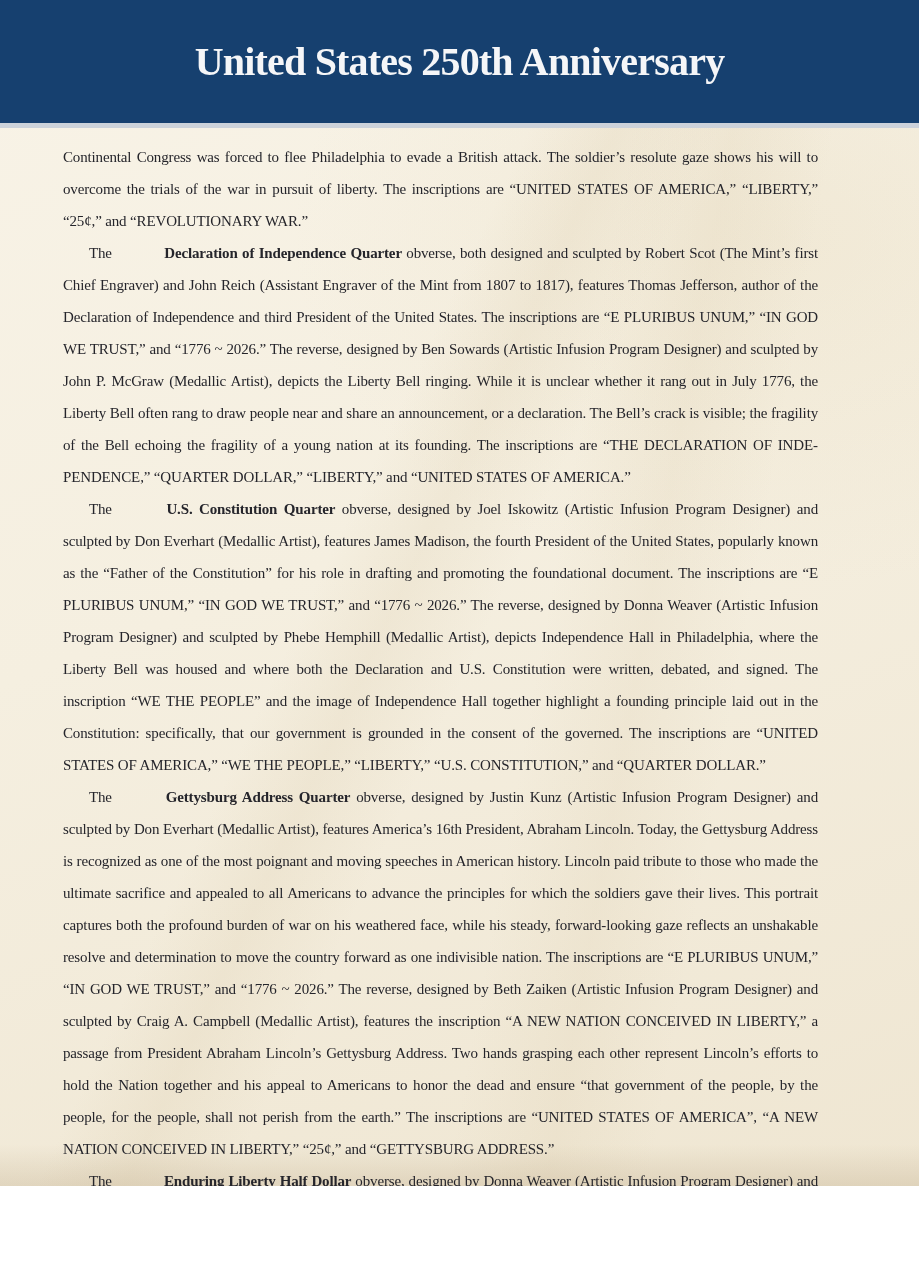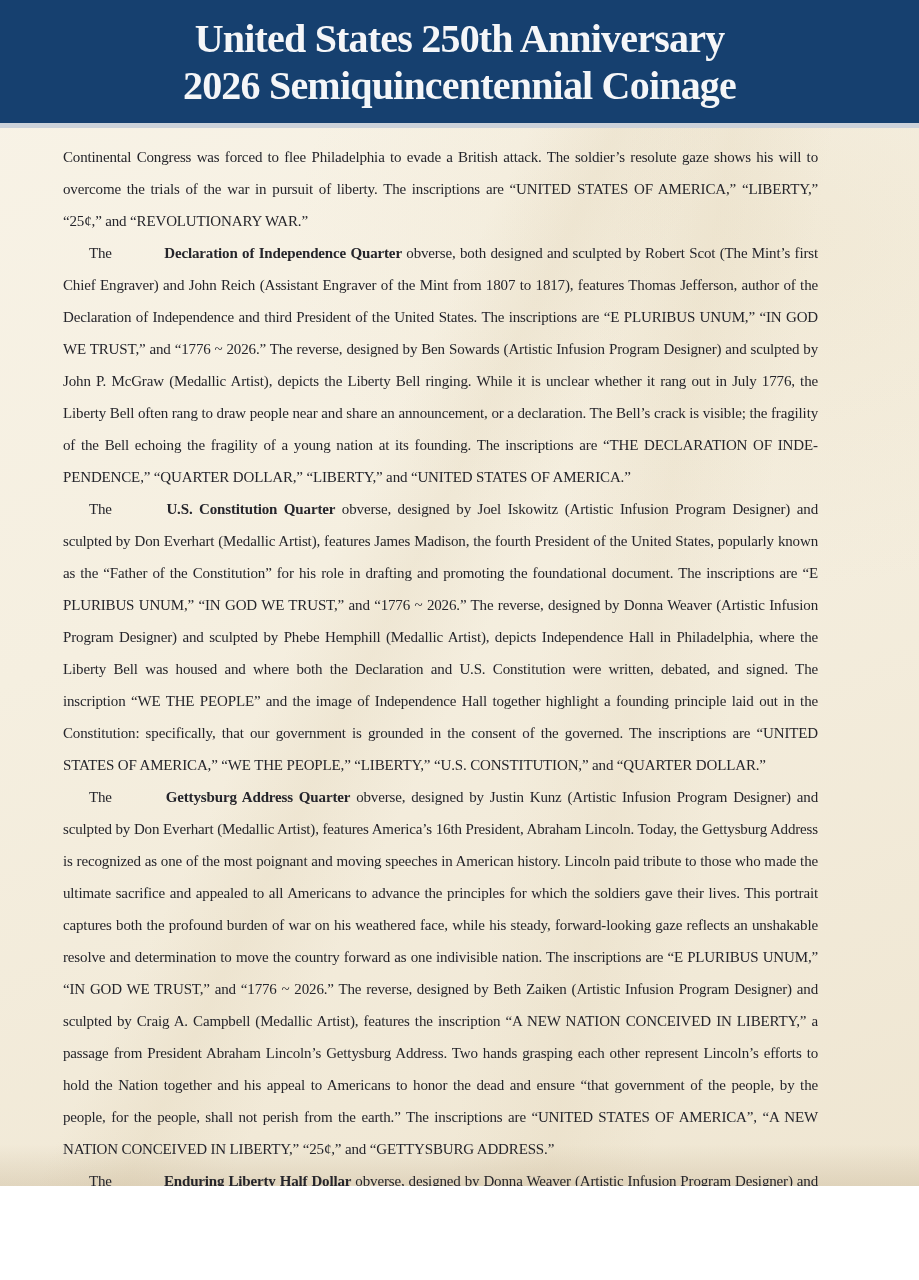--- a/index.html
+++ b/index.html
@@ -62,21 +62,20 @@
     font-weight: bold;
     margin-left: 48px;
   }
 </style>
 </head>
 <body>
 
 <div class="page">
   <div class="header-banner">
     <div class="title-line">United States 250th Anniversary</div>
-    <div class="title-line">2026 Semiquincentennial Coinage</div>
   </div>
   <div class="header-strip"></div>
   <div class="article">
       <p class=""><span>Continental Congress was forced to flee Philadelphia to evade a British attack. The soldier’s reso­lute gaze shows his will to overcome the trials of the war in pursuit of liberty. The inscriptions are “UNITED STATES OF AMERICA,” “LIBERTY,” “25¢,” and “REVOLUTIONARY WAR.”</span></p>
       <p class="indent"><span>The </span><b>Declaration of Independence Quarter</b><span> obverse, both designed and sculpted by Robert Scot (The Mint’s first Chief Engraver) and John Reich (Assistant Engraver of the Mint from 1807 to 1817), features Thomas Jefferson, author of the Declaration of Independence and third President of the United States. The inscriptions are “E PLURIBUS UNUM,” “IN GOD WE TRUST,” and “1776 ~ 2026.” The reverse, designed by Ben Sowards (Artistic Infusion Program Designer) and sculpted by John P. McGraw (Medallic Artist), depicts the Liberty Bell ringing. While it is unclear whether it rang out in July 1776, the Liberty Bell often rang to draw people near and share an announcement, or a declaration. The Bell’s crack is visible; the fragility of the Bell echoing the fragility of a young nation at its founding. The inscriptions are “THE DECLARATION OF INDE­PENDENCE,” “QUARTER DOLLAR,” “LIBERTY,” and “UNITED STATES OF AMERICA.”</span></p>
       <p class="indent"><span>The </span><b>U.S. Constitution Quarter</b><span> obverse, designed by Joel Iskowitz (Artistic Infusion Program Designer) and sculpted by Don Everhart (Medallic Artist), features James Madison, the fourth Pres­ident of the United States, popularly known as the “Father of the Constitution” for his role in draft­ing and promoting the foundational document. The inscriptions are “E PLURIBUS UNUM,” “IN GOD WE TRUST,” and “1776 ~ 2026.” The reverse, designed by Donna Weaver (Artistic Infusion Program Designer) and sculpted by Phebe Hemphill (Medallic Artist), depicts Independence Hall in Philadelphia, where the Liberty Bell was housed and where both the Declaration and U.S. Con­stitution were written, debated, and signed. The inscription “WE THE PEOPLE” and the image of Independence Hall together highlight a founding principle laid out in the Constitution: specifically, that our government is grounded in the consent of the governed. The inscriptions are “UNITED STATES OF AMERICA,” “WE THE PEOPLE,” “LIBERTY,” “U.S. CONSTITUTION,” and “QUARTER DOLLAR.”</span></p>
       <p class="indent"><span>The </span><b>Gettysburg Address Quarter</b><span> obverse, designed by Justin Kunz (Artistic Infusion Program Designer) and sculpted by Don Everhart (Medallic Artist), features America’s 16th President, Abra­ham Lincoln. Today, the Gettysburg Address is recognized as one of the most poignant and moving speeches in American history. Lincoln paid tribute to those who made the ultimate sacrifice and appealed to all Americans to advance the principles for which the soldiers gave their lives. This portrait captures both the profound burden of war on his weathered face, while his steady, for­ward-looking gaze reflects an unshakable resolve and determination to move the country forward as one indivisible nation. The inscriptions are “E PLURIBUS UNUM,” “IN GOD WE TRUST,” and “1776 ~ 2026.” The reverse, designed by Beth Zaiken (Artistic Infusion Program Designer) and sculpted by Craig A. Campbell (Medallic Artist), features the inscription “A NEW NATION CON­CEIVED IN LIBERTY,” a passage from President Abraham Lincoln’s Gettysburg Address. Two hands grasping each other represent Lincoln’s efforts to hold the Nation together and his appeal to Americans to honor the dead and ensure “that government of the people, by the people, for the people, shall not perish from the earth.” The inscriptions are “UNITED STATES OF AMERICA”, “A NEW NATION CONCEIVED IN LIBERTY,” “25¢,” and “GETTYSBURG ADDRESS.”</span></p>
       <p class="indent"><span>The </span><b>Enduring Liberty Half Dollar</b><span> obverse, designed by Donna Weaver (Artistic Infusion Pro­gram Designer) and sculpted by John P. McGraw (Medallic Artist), features a close-up view of the Statue of Liberty, her steadfast gaze looking outward as if toward the future. The inscriptions are “UNITED STATES OF AMERICA,” “IN GOD WE TRUST,” and “1776 ~ 2026.” The reverse, designed by Beth Zaiken (Artistic Infusion Program Designer) and sculpted by Darla Jackson (Medallic Artist), features Liberty passing her torch, its flame trailing with the momentum of pur­pose, to a new generation. Inscriptions are “E PLURIBUS UNUM,” “HALF DOLLAR,” and “KNOWLEDGE IS THE ONLY GUARDIAN OF TRUE LIBERTY.”</span></p>
       <p class="indent"><span>Mintmarks on all 2026 Semiquincentennial coins are found on the obverse; D indicates the coin was minted in Denver while P indicates Philadelphia.</span></p>
     </div>

